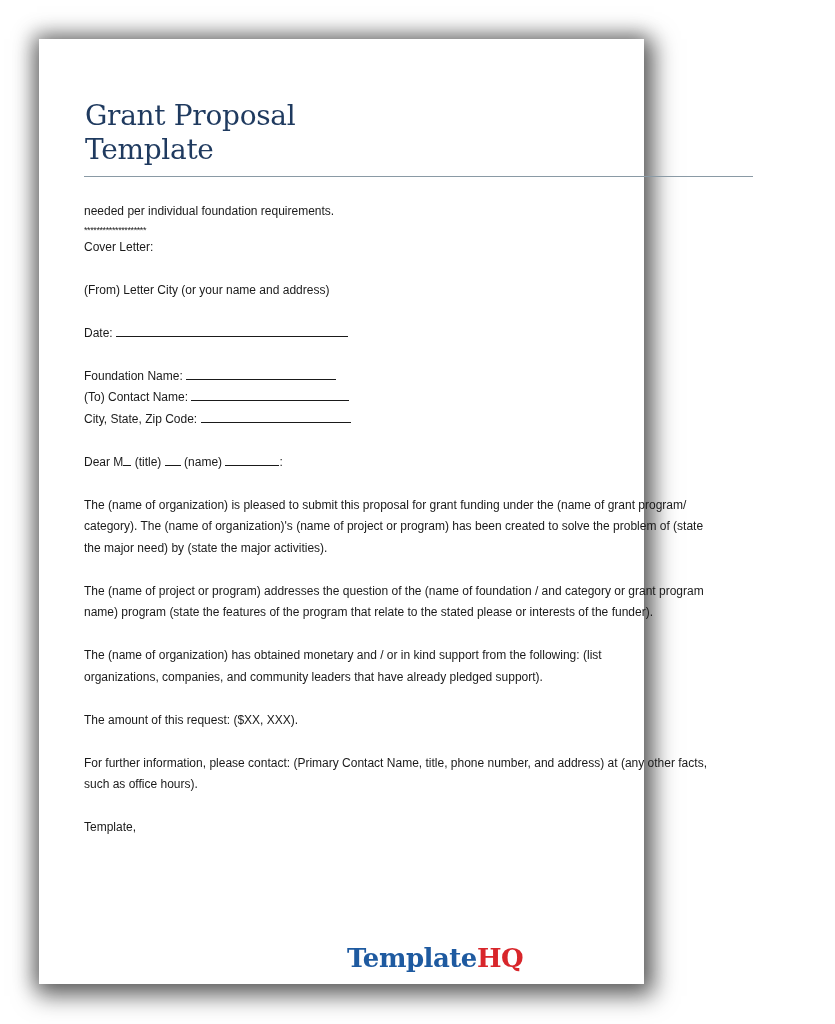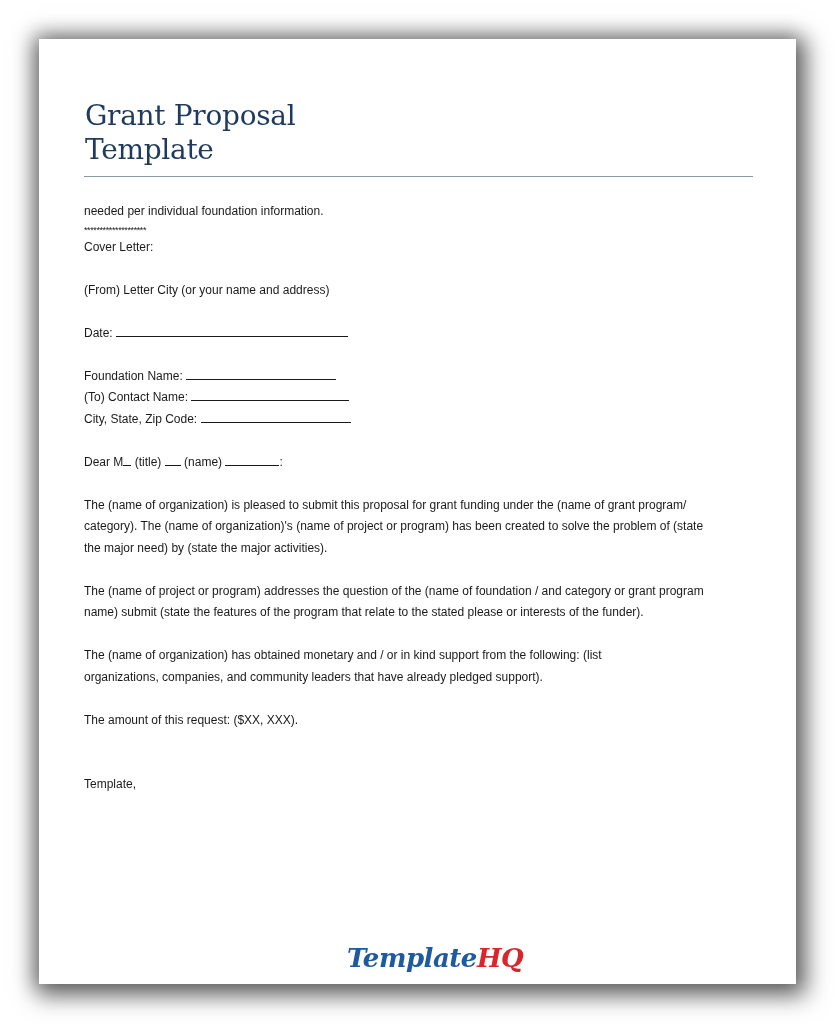--- a/index.html
+++ b/index.html
@@ -1,21 +1,21 @@
 <!DOCTYPE html>
 <html><head>
 <meta charset="utf-8">
 <style>
   html, body { margin: 0; padding: 0; }
   body {
     width: 835px; height: 1024px; background: #ffffff; position: relative; overflow: hidden;
     font-family: "Liberation Sans", sans-serif;
   }
   .page {
-    position: absolute; left: 39px; top: 39px; width: 757px; height: 945px;
+    position: absolute; left: 39px; top: 39px; width: 605px; height: 945px;
     background: #ffffff;
     box-shadow: 4px 6px 22px 6px rgba(0,0,0,0.55), -2px -2px 18px 4px rgba(0,0,0,0.25);
   }
   .title {
     position: absolute; left: 46px; top: 60px; margin: 0;
     font-family: "DejaVu Serif", "Liberation Serif", serif;
     font-weight: normal; font-size: 28px; line-height: 34px; color: #1f3a5f;
     letter-spacing: -0.3px;
   }
   .title span { display: block; }
@@ -27,37 +27,37 @@
     position: absolute; left: 45px; top: 162px; width: 660px;
     font-size: 12px; color: #1a1a1a; line-height: 21.5px;
   }
   .body-text p { margin: 0; }
   .gap { height: 21.5px; }
   .stars { font-size: 9px; line-height: 14px; letter-spacing: -0.4px; }
   .u { text-underline-offset: 2px; }
   .blank { display: inline-block; border-bottom: 1.2px solid #1a1a1a; height: 12px; vertical-align: baseline; }
   .logo {
     position: absolute; left: 308px; top: 904px; font-family: "DejaVu Serif", serif;
-    font-weight: bold; font-size: 26px; letter-spacing: -0.5px; font-style: italic;
+    font-weight: bold; font-size: 26px; letter-spacing: -0.5px; 
   }
   .logo .a { color: #1e5aa0; }
   .logo .b { color: #d8262b; }
 </style>
 </head>
 <body>
 
 <div class="page">
   <h1 class="title">
     <span>Grant Proposal</span>
     <span>Template</span>
   </h1>
   <div class="rule"></div>
 
   <div class="body-text">
-    <p>needed per individual foundation information.</p>
+    <p>needed per individual foundation requirements.</p>
     <p class="stars">********************</p>
     <p>Cover Letter:</p>
     <div class="gap"></div>
     <p>(From) Letter City (or your name and address)</p>
     <div class="gap"></div>
     <p>
       <span>Date:</span>
       <span class="blank" style="width:232px"></span>
     </p>
     <div class="gap"></div>
@@ -77,26 +77,27 @@
     <p>
       <span>Dear M</span><span class="blank" style="width:8px"></span>
       <span>(title)</span>
       <span class="blank" style="width:16px"></span>
       <span>(name)</span>
       <span class="blank" style="width:54px"></span><span>:</span>
     </p>
     <div class="gap"></div>
     <p><span>The </span><span class="u">(name of organization)</span><span> is pleased to submit this proposal for grant funding under the </span><span class="u">(name of grant program/</span><br><span class="u">category)</span><span>. The </span><span class="u">(name of organization)'s</span><span> </span><span class="u">(name of project or program)</span><span> has been created to solve the problem of </span><span class="u">(state</span><br><span class="u">the</span><span> </span><span class="u">major need)</span><span> by </span><span class="u">(state the major activities).</span></p>
     <div class="gap"></div>
-    <p><span>The </span><span class="u">(name of project or program)</span><span> addresses the question of the </span><span class="u">(name of foundation / and category or grant program</span><br><span class="u">name)</span><span> submit </span><span class="u">(state the features of the program that relate to the stated please or interests of the funder).</span></p>
+    <p><span>The </span><span class="u">(name of project or program)</span><span> addresses the question of the </span><span class="u">(name of foundation / and category or grant program</span><br><span class="u">name)</span><span> program </span><span class="u">(state the features of the program that relate to the stated please or interests of the funder).</span></p>
     <div class="gap"></div>
     <p><span>The </span><span class="u">(name of organization)</span><span> has obtained monetary and / or in kind support from the following: </span><span class="u">(list</span><br><span class="u">organizations,</span><span> </span><span class="u">companies, and community leaders that have already pledged support).</span></p>
     <div class="gap"></div>
     <p><span>The amount of this request: </span><span class="u">($XX, XXX).</span></p>
     <div class="gap"></div>
+    <p><span>For further information, please contact: </span><span class="u">(Primary Contact Name, title, phone number, and address) at (any other facts,</span><br><span class="u">such as office hours).</span></p>
     <div class="gap"></div>
     <p>Template,</p>
   </div>
 
   <div class="logo">
     <span class="a">Template</span><span class="b">HQ</span>
   </div>
 </div>
 
 </body></html>

